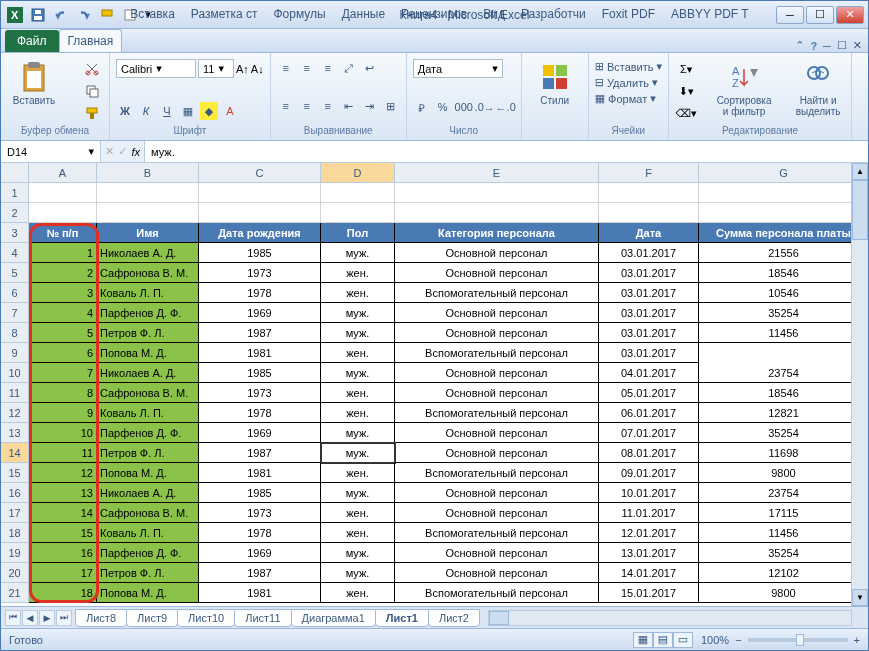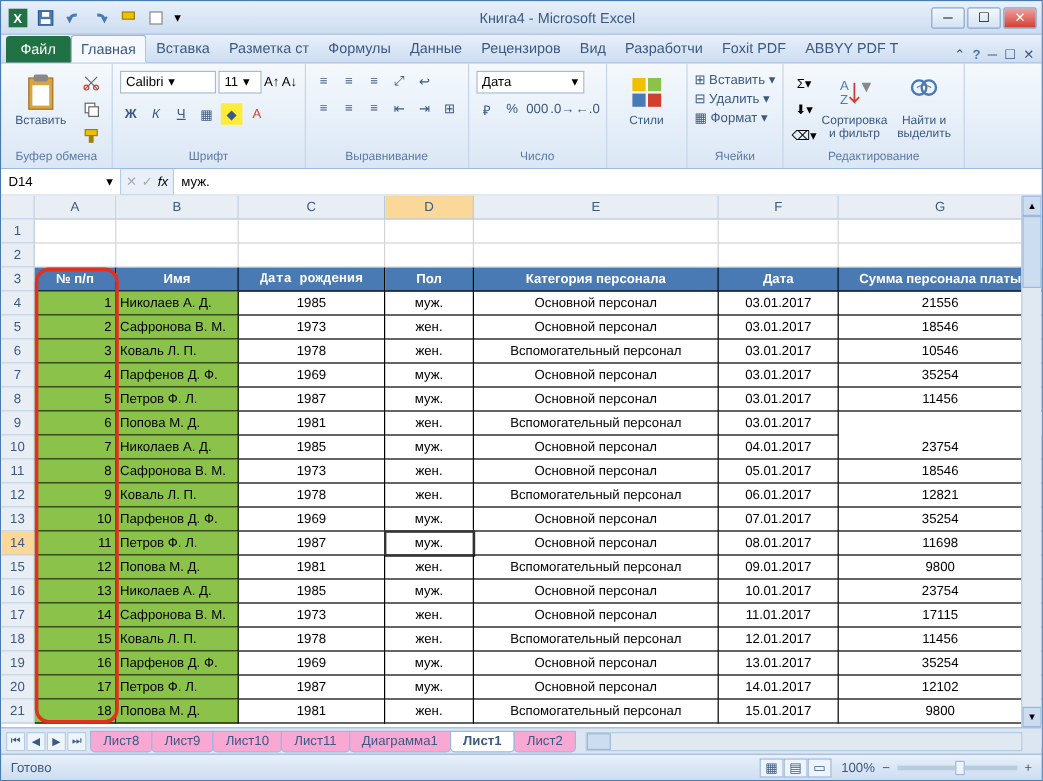--- a/index.html
+++ b/index.html
@@ -9,29 +9,29 @@
 .qat { display: flex; gap: 3px; align-items: center; }
 .qat-btn { width: 20px; height: 20px; display: flex; align-items: center; justify-content: center; cursor: pointer; border-radius: 2px; }
 .titletext { flex: 1; text-align: center; color: #3b5a82; font-size: 12px; }
 .win-controls { display: flex; gap: 2px; }
 .win-btn { width: 28px; height: 18px; border: 1px solid #8aa8cc; border-radius: 2px; display: flex; align-items: center; justify-content: center; cursor: pointer; background: linear-gradient(#f3f7fc, #d4e3f5); }
 .win-close { background: linear-gradient(#f0a0a0,#d04030); color: #fff; }
 
 .ribbon-tabs { height: 24px; background: linear-gradient(#e8f0fb,#cdddf0); display: flex; align-items: flex-end; padding-left: 4px; border-bottom: 1px solid #9db8dc; }
 .file-tab { background: #207245; color: #fff; padding: 4px 12px; border-radius: 3px 3px 0 0; cursor: pointer; font-size: 12px; }
 .tab { padding: 4px 8px; cursor: pointer; color: #3b5a82; font-size: 12px; }
-.tab.active { background: #f5f9fd; border: 1px solid #9db8dc; border-bottom: none; border-radius: 3px 3px 0 0; }
+.tab.active { background: #f5f9fd; border: 1px solid #9db8dc; border-bottom: none; border-radius: 3px 3px 0 0; margin-top: 26px; }
 .ribbon-tabs .spacer { flex: 1; }
 .help-btns { display: flex; gap: 6px; padding-right: 6px; align-items: center; }
 .help-btns span { color: #3b5a82; cursor: pointer; }
 
 .ribbon { height: 88px; background: linear-gradient(#f5f9fd,#dbe7f5); border-bottom: 1px solid #9db8dc; display: flex; }
 .group { border-right: 1px solid #c3d4eb; padding: 2px 6px; display: flex; flex-direction: column; }
 .group-title { text-align: center; font-size: 10px; color: #5a7aa5; margin-top: auto; padding-bottom: 2px; }
-.group-body { flex: 1; display: flex; align-items: flex-start; gap: 4px; padding-top: 4px; }
+.group-body { flex: 1; display: flex; align-items: flex-start; gap: 20px; padding-top: 4px; }
 .big-btn { display: flex; flex-direction: column; align-items: center; gap: 2px; cursor: pointer; padding: 2px; width: 54px; }
 .big-btn .icon { width: 32px; height: 32px; display: flex; align-items: center; justify-content: center; }
 .big-btn .lbl { font-size: 10px; text-align: center; color: #3b5a82; line-height: 1.1; }
 .small-btns { display: flex; flex-direction: column; gap: 2px; }
 .small-btn { width: 22px; height: 20px; display: flex; align-items: center; justify-content: center; cursor: pointer; }
 .font-row { display: flex; gap: 2px; align-items: center; margin-bottom: 4px; }
 .font-cb { border: 1px solid #abc; background: #fff; padding: 2px 4px; font-size: 11px; display: flex; align-items: center; gap: 4px; }
 .font-cb.name { width: 80px; }
 .font-cb.size { width: 36px; }
 .icon-row { display: flex; gap: 3px; }
@@ -59,21 +59,21 @@
 .data-cell { border-right: 1px solid #000; border-bottom: 1px solid #000; }
 .green-cell { background: #8bc34a; color:#000; }
 .num-col { justify-content: flex-end; }
 .ctr { justify-content: center; }
 .red-mark { position: absolute; border: 3px solid #e03020; border-radius: 12px; pointer-events: none; }
 .sel-cell { outline: 2px solid #333; outline-offset: -1px; }
 
 .sheet-tabs { position: absolute; bottom: 22px; left: 0; right: 0; height: 22px; background: #dce6f2; display: flex; align-items: center; border-top: 1px solid #9db8dc; }
 .nav-btns { display: flex; padding: 0 4px; gap: 1px; }
 .nav-btns span { width: 16px; height: 16px; display: flex; align-items: center; justify-content: center; cursor: pointer; color:#3b5a82; border: 1px solid #b8cce0; background:#eef4fb; font-size: 9px; }
-.stab { padding: 2px 10px; background: #f9a8d4; border: 1px solid #9db8dc; margin-left: -1px; cursor: pointer; font-size: 11px; color:#3b5a82; border-radius: 0 0 4px 4px; }
+.stab { padding: 2px 10px; background: #ffffff; border: 1px solid #9db8dc; margin-left: -1px; cursor: pointer; font-size: 11px; color:#3b5a82; border-radius: 0 0 4px 4px; }
 .stab.active { background: #fff; font-weight: bold; }
 .hscroll { flex:1; margin: 0 16px 0 8px; height: 16px; background:#e0e8f2; border: 1px solid #b8cce0; position:relative; }
 .hscroll-thumb { position:absolute; left:0; width: 20px; height:100%; background:#cdddf0; border:1px solid #9db8dc; }
 
 .status-bar { position: absolute; bottom: 0; left: 0; right: 0; height: 22px; background: linear-gradient(#e8f0fb,#cdddf0); display: flex; align-items: center; padding: 0 8px; border-top: 1px solid #9db8dc; color:#3b5a82; }
 .status-bar .spacer { flex:1; }
 .view-btns { display: flex; gap: 0; }
 .view-btns span { width: 20px; height: 16px; border: 1px solid #9db8dc; display: flex; align-items: center; justify-content: center; cursor: pointer; background:#eef4fb; }
 .zoom { display: flex; align-items: center; gap: 6px; margin-left: 8px; }
 .zoom-slider { width: 100px; height: 4px; background:#b8cce0; position:relative; }
@@ -393,21 +393,21 @@
         <div class="cell " style="width: 102px;"></div>
         <div class="cell " style="width: 122px;"></div>
         <div class="cell " style="width: 74px;"></div>
         <div class="cell " style="width: 204px;"></div>
         <div class="cell " style="width: 100px;"></div>
         <div class="cell " style="width: 170px;"></div>
       </div>
       <div class="grid-row">
         <div class="cell hdr-cell" style="width: 68px;">№ п/п</div>
         <div class="cell hdr-cell" style="width: 102px;">Имя</div>
-        <div class="cell hdr-cell" style="width: 122px; font-family: Liberation Mono, monospace;">Дата рождения</div>
+        <div class="cell hdr-cell" style="width: 122px;">Дата рождения</div>
         <div class="cell hdr-cell" style="width: 74px;">Пол</div>
         <div class="cell hdr-cell" style="width: 204px;">Категория персонала</div>
         <div class="cell hdr-cell" style="width: 100px;">Дата</div>
         <div class="cell hdr-cell" style="width: 170px;">Сумма персонала платы</div>
       </div>
       <div class="grid-row">
         <div class="cell data-cell green-cell num-col" style="width: 68px;">1</div>
         <div class="cell data-cell green-cell" style="width: 102px;">Николаев А. Д.</div>
         <div class="cell data-cell ctr" style="width: 122px;">1985</div>
         <div class="cell data-cell ctr" style="width: 74px;">муж.</div>

